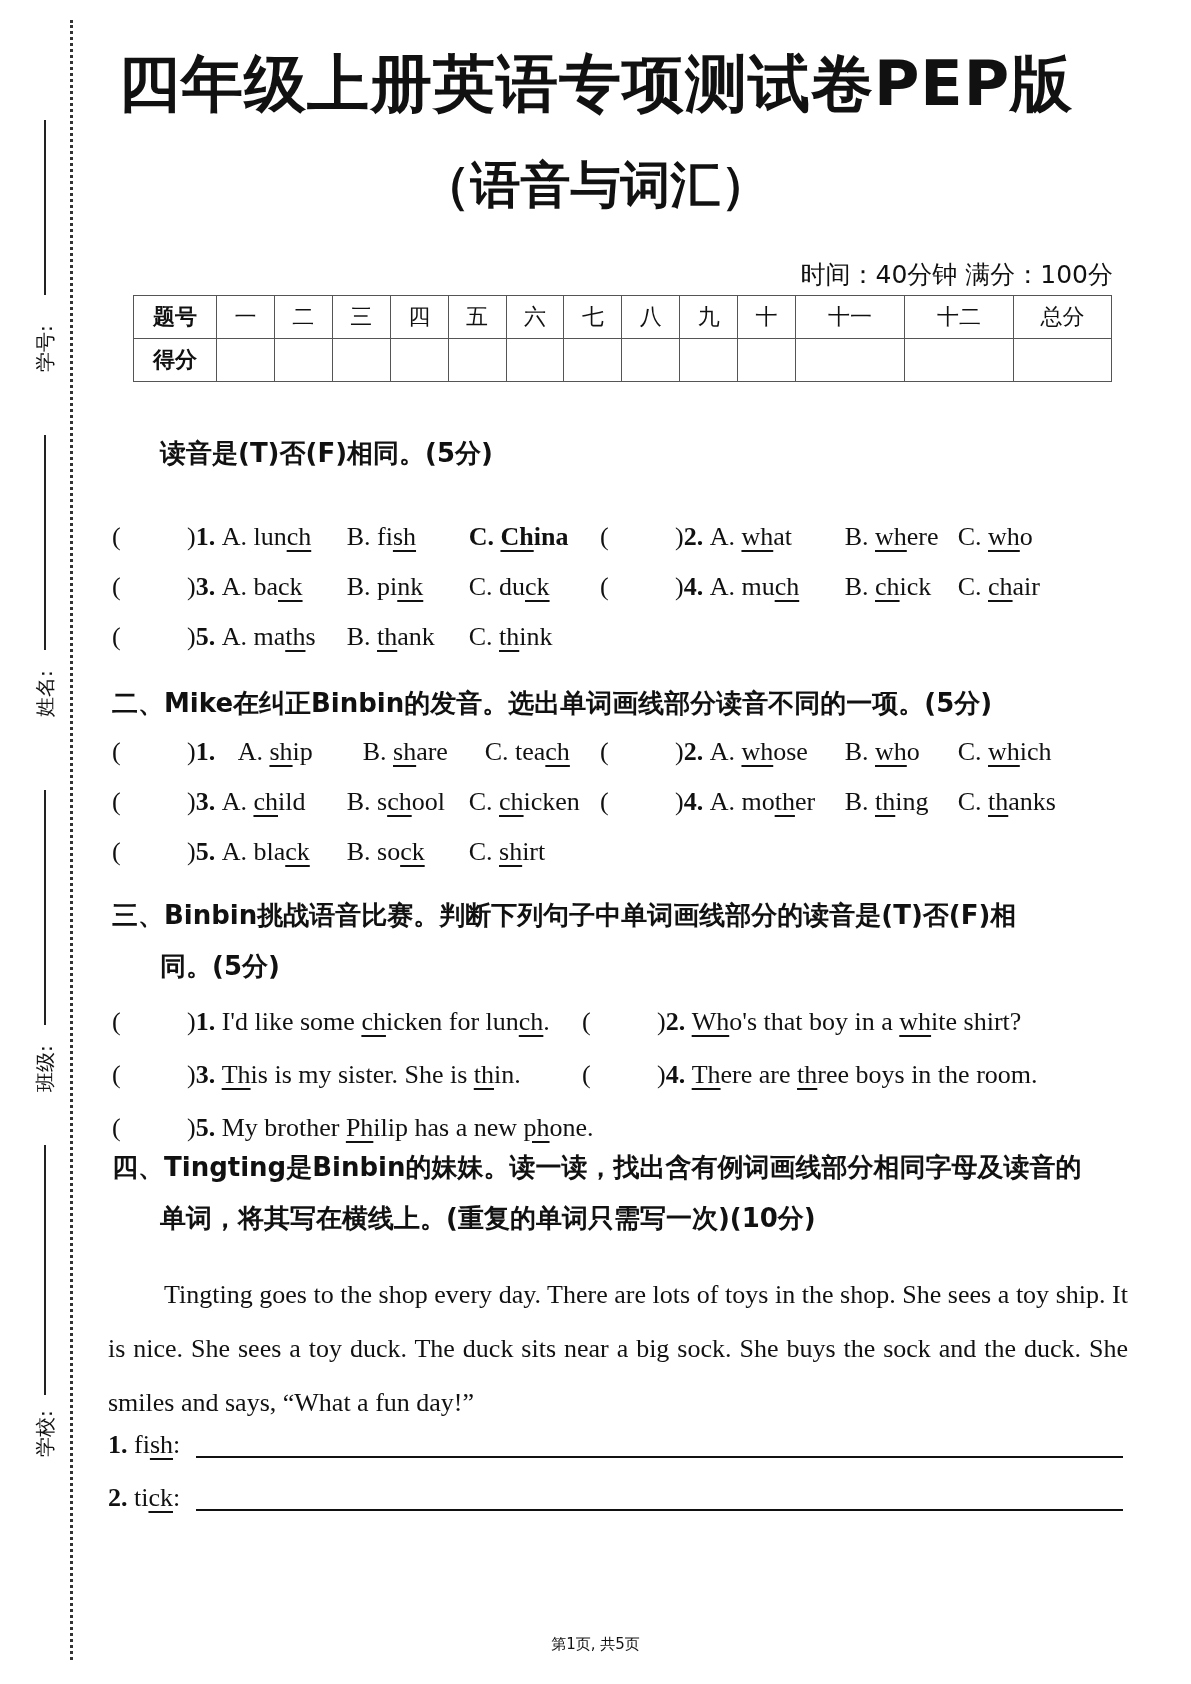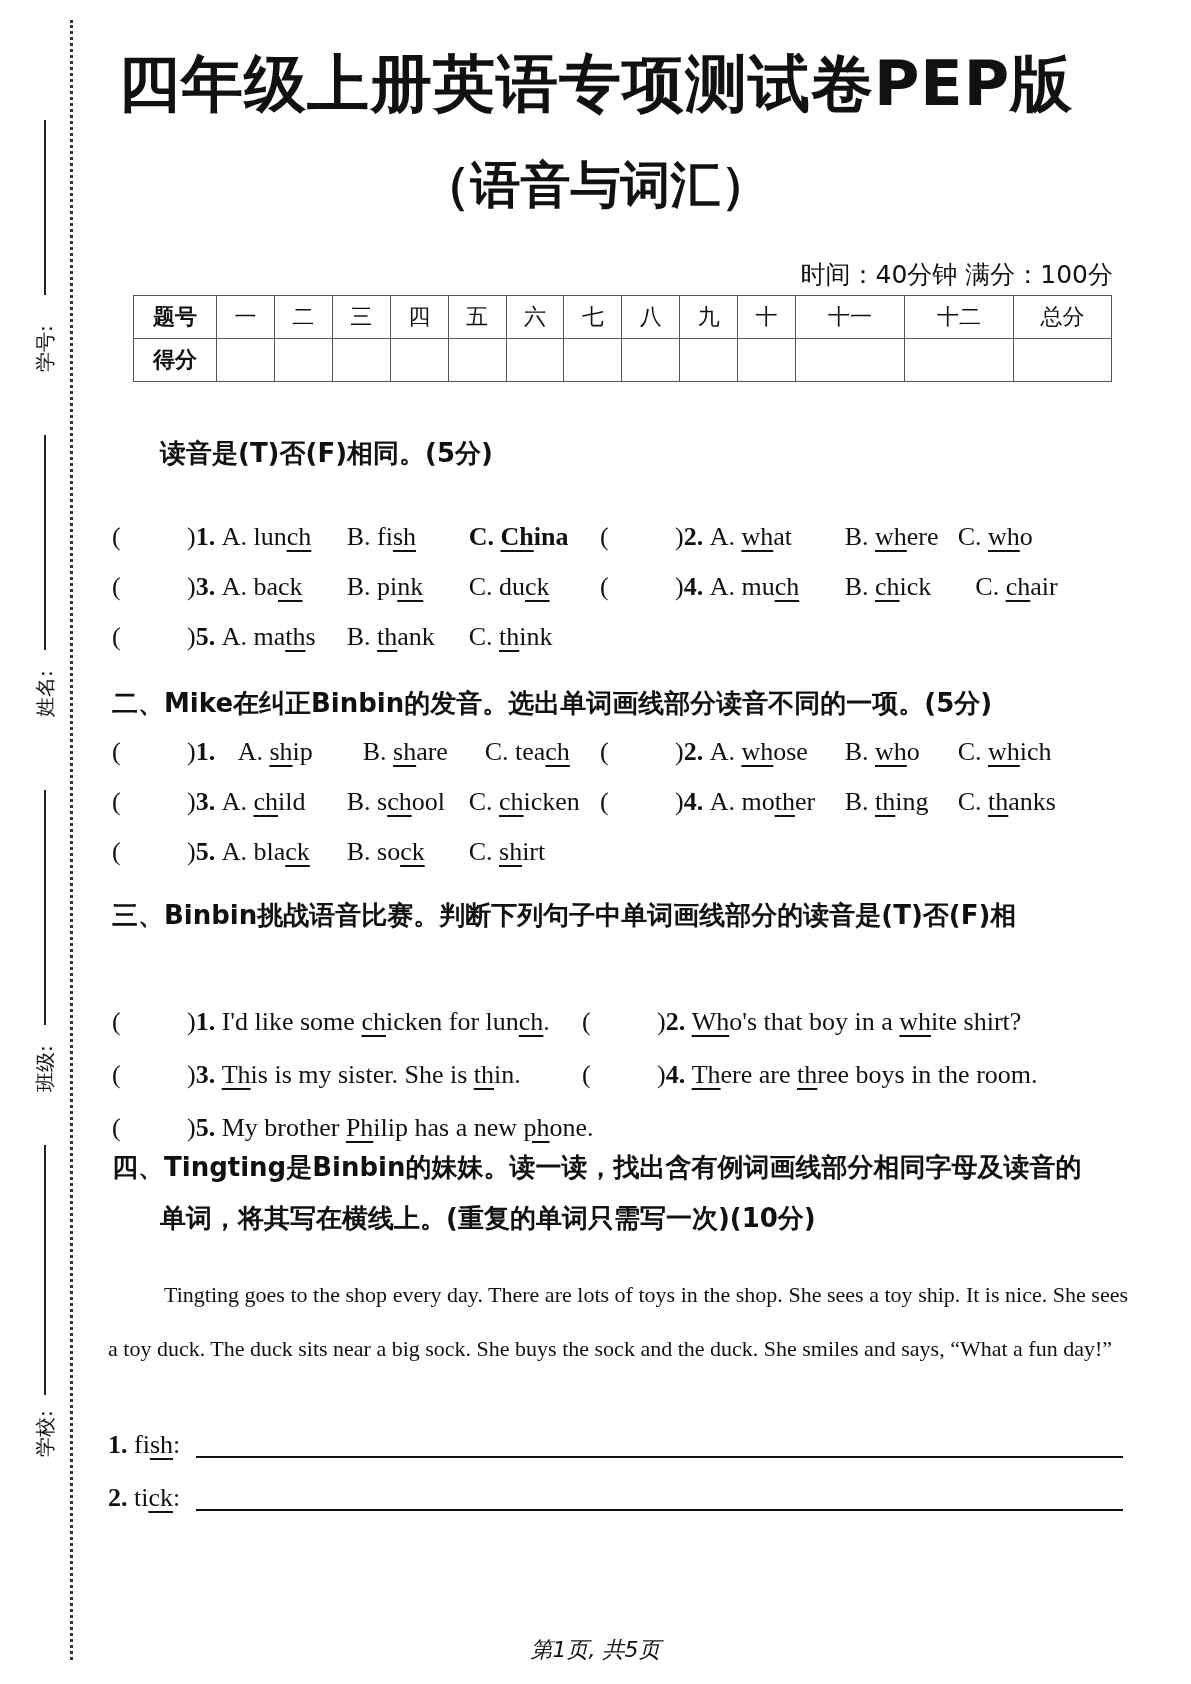--- a/index.html
+++ b/index.html
@@ -17,24 +17,24 @@
   table.score td.first { width:80px; font-weight:bold; }
 
   .sec { position:absolute; left:112px; font-size:26px; font-weight:bold; white-space:nowrap; }
   .sec .indent { display:block; padding-left:48px; margin-top:16px; }
   .row { position:absolute; left:112px; width:1010px; font-family:"Liberation Serif", serif; font-size:26px; white-space:nowrap; }
   .half { position:absolute; top:0; }
   .paren { display:inline-block; width:75px; }
   .num { font-weight:bold; }
   .opt { display:inline-block; }
   u { text-decoration-thickness:2px; text-underline-offset:5px; }
-  .passage { position:absolute; left:108px; width:1020px; top:1268px; font-family:"Liberation Serif", serif; font-size:22px; line-height:54px; text-align:justify; }
+  .passage { position:absolute; left:108px; width:1020px; top:1268px; font-family:"Liberation Serif", serif; font-size:26px; line-height:54px; text-align:justify; }
   .answer { position:absolute; left:108px; font-family:"Liberation Serif", serif; font-size:26px; width:1015px; }
   .answer .line { position:absolute; left:88px; right:0; bottom:2px; border-bottom:2px solid #111; }
-  .footer { position:absolute; left:0; width:1191px; top:1635px; text-align:center; font-size:22px;font-style:italic; }
+  .footer { position:absolute; left:0; width:1191px; top:1635px; text-align:center; font-size:15px; }
 </style>
 </head>
 <body>
 
 <div class="gutter-dots"></div>
 <div class="gutter-line" style="top:120px;height:175px"></div>
 <div class="gutter-label" style="top:335px">学号:</div>
 <div class="gutter-line" style="top:435px;height:215px"></div>
 <div class="gutter-label" style="top:680px">姓名:</div>
 <div class="gutter-line" style="top:790px;height:235px"></div>
@@ -87,21 +87,21 @@
   <span class="indent">读音是(T)否(F)相同。(5分)</span>
 </div>
 
 <div id="s1rows">
     <div class="row" style="top: 522px;">
       <div class="half" style="left: 0px;"><span class="paren">(</span>)<span class="num">1.</span> <span class="opt" style="width: 125px;"><span>A. lun<u>ch</u></span></span><span class="opt" style="width: 122px;"><span>B. fi<u>sh</u></span></span><span class="opt" style="width: 110px; font-weight: bold;"><span>C. <u>Ch</u>ina</span></span></div>
       <div class="half" style="left: 488px;"><span class="paren">(</span>)<span class="num">2.</span> <span class="opt" style="width: 135px;"><span>A. <u>wh</u>at</span></span><span class="opt" style="width: 113px;"><span>B. <u>wh</u>ere</span></span><span class="opt" style="width: 100px;"><span>C. <u>wh</u>o</span></span></div>
     </div>
     <div class="row" style="top: 572px;">
       <div class="half" style="left: 0px;"><span class="paren">(</span>)<span class="num">3.</span> <span class="opt" style="width: 125px;"><span>A. ba<u>ck</u></span></span><span class="opt" style="width: 122px;"><span>B. pi<u>nk</u></span></span><span class="opt" style="width: 110px;"><span>C. du<u>ck</u></span></span></div>
-      <div class="half" style="left: 488px;"><span class="paren">(</span>)<span class="num">4.</span> <span class="opt" style="width: 135px;"><span>A. mu<u>ch</u></span></span><span class="opt" style="width: 113px;"><span>B. <u>ch</u>ick</span></span><span class="opt" style="width: 100px; text-align: right;"><span>C. <u>ch</u>air</span></span></div>
+      <div class="half" style="left: 488px;"><span class="paren">(</span>)<span class="num">4.</span> <span class="opt" style="width: 135px;"><span>A. mu<u>ch</u></span></span><span class="opt" style="width: 113px;"><span>B. <u>ch</u>ick</span></span><span class="opt" style="width: 100px;"><span>C. <u>ch</u>air</span></span></div>
     </div>
     <div class="row" style="top: 622px;">
       <div class="half" style="left: 0px;"><span class="paren">(</span>)<span class="num">5.</span> <span class="opt" style="width: 125px;"><span>A. ma<u>th</u>s</span></span><span class="opt" style="width: 122px;"><span>B. <u>th</u>ank</span></span><span class="opt" style="width: 110px;"><span>C. <u>th</u>ink</span></span></div>
     </div>
   </div>
 
 <div class="sec" style="top:686px">二、Mike在纠正Binbin的发音。选出单词画线部分读音不同的一项。(5分)</div>
 <div id="s2rows">
     <div class="row" style="top: 737px;">
       <div class="half" style="left: 0px;"><span class="paren">(</span>)<span class="num">1.</span> <span class="opt" style="width: 125px; margin-left: 16px;"><span>A. <u>sh</u>ip</span></span><span class="opt" style="width: 122px;"><span>B. <u>sh</u>are</span></span><span class="opt" style="width: 130px;"><span>C. tea<u>ch</u></span></span></div>
@@ -111,20 +111,21 @@
       <div class="half" style="left: 0px;"><span class="paren">(</span>)<span class="num">3.</span> <span class="opt" style="width: 125px;"><span>A. <u>ch</u>ild</span></span><span class="opt" style="width: 122px;"><span>B. s<u>ch</u>ool</span></span><span class="opt" style="width: 130px;"><span>C. <u>ch</u>icken</span></span></div>
       <div class="half" style="left: 488px;"><span class="paren">(</span>)<span class="num">4.</span> <span class="opt" style="width: 135px;"><span>A. mo<u>th</u>er</span></span><span class="opt" style="width: 113px;"><span>B. <u>th</u>ing</span></span><span class="opt" style="width: 100px;"><span>C. <u>th</u>anks</span></span></div>
     </div>
     <div class="row" style="top: 837px;">
       <div class="half" style="left: 0px;"><span class="paren">(</span>)<span class="num">5.</span> <span class="opt" style="width: 125px;"><span>A. bla<u>ck</u></span></span><span class="opt" style="width: 122px;"><span>B. so<u>ck</u></span></span><span class="opt" style="width: 130px;"><span>C. <u>sh</u>irt</span></span></div>
     </div>
   </div>
 
 <div class="sec" style="top:898px">
   <span>三、Binbin挑战语音比赛。判断下列句子中单词画线部分的读音是(T)否(F)相</span>
+  <span class="indent">同。(5分)</span>
 </div>
 <div id="s3rows">
     <div class="row" style="top: 1007px;">
       <div class="half" style="left: 0px;"><span class="paren">(</span>)<span class="num">1. </span>I'd like some <u>ch</u>icken for lun<u>ch</u>.</div>
       <div class="half" style="left: 470px;"><span class="paren">(</span>)<span class="num">2. </span><u>Wh</u>o's that boy in a <u>wh</u>ite shirt?</div>
     </div>
     <div class="row" style="top: 1060px;">
       <div class="half" style="left: 0px;"><span class="paren">(</span>)<span class="num">3. </span><u>Th</u>is is my sister. She is <u>th</u>in.</div>
       <div class="half" style="left: 470px;"><span class="paren">(</span>)<span class="num">4. </span><u>Th</u>ere are <u>th</u>ree boys in the room.</div>
     </div>

